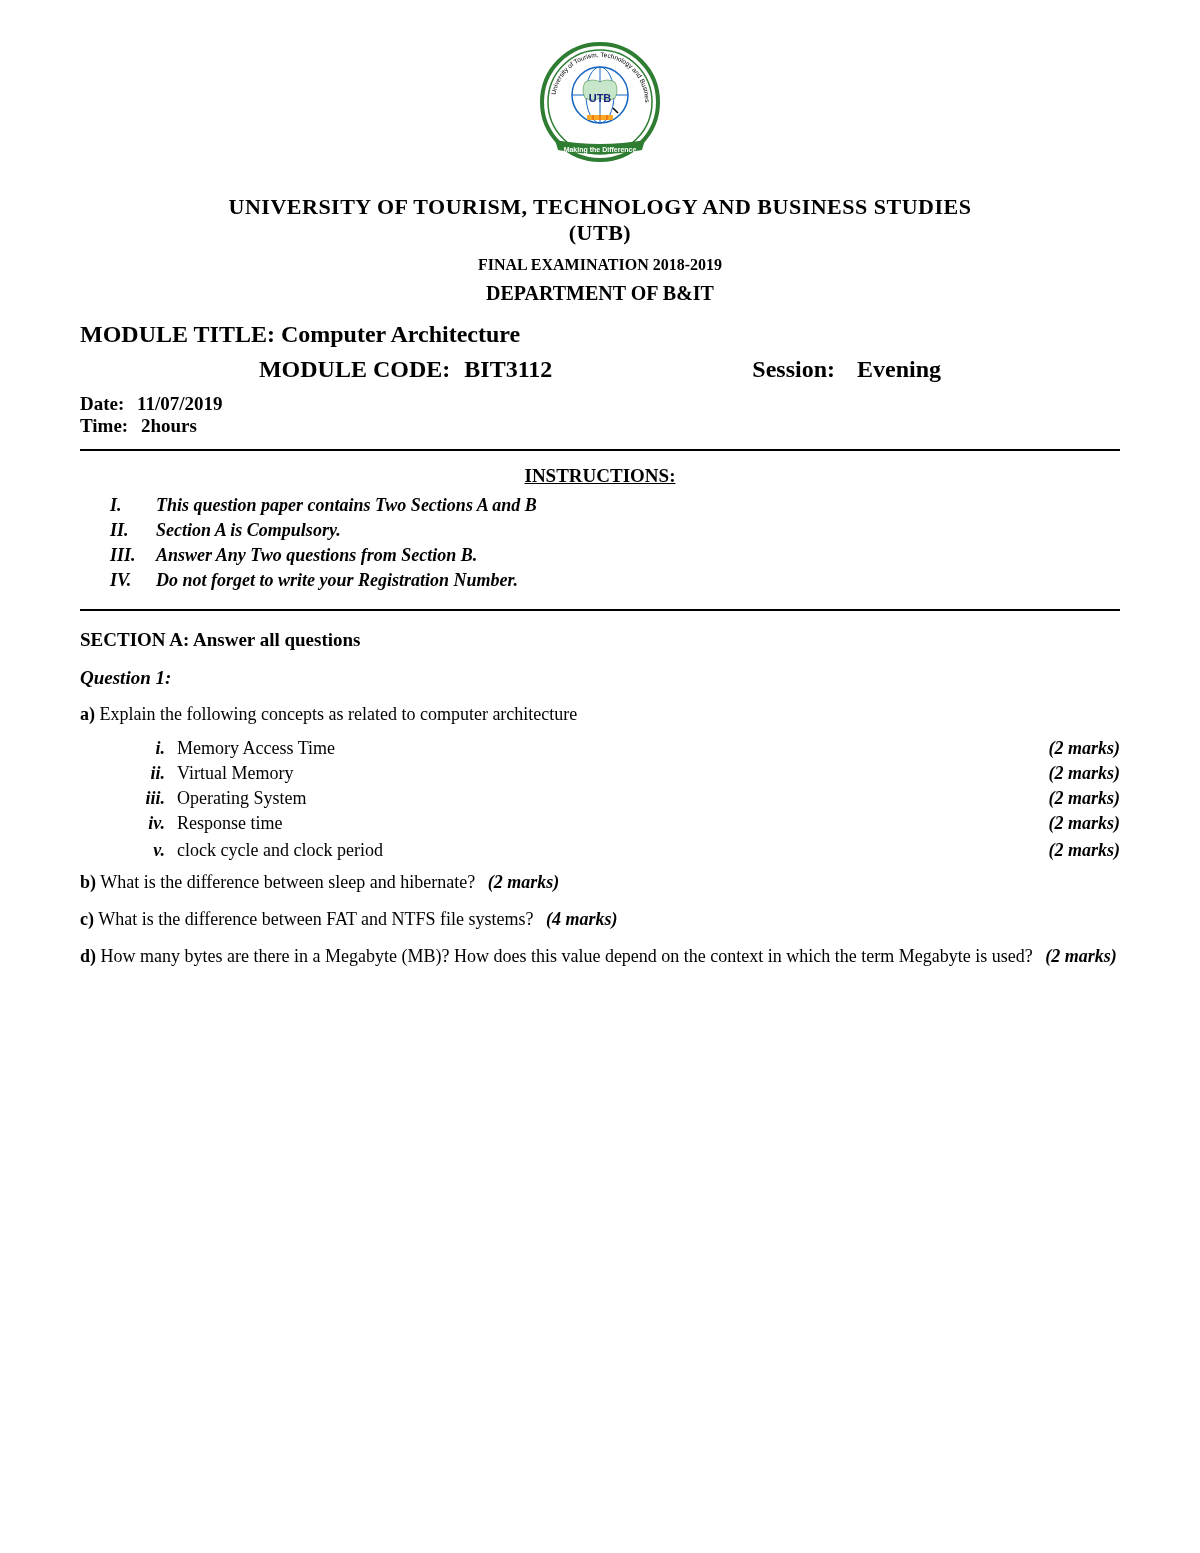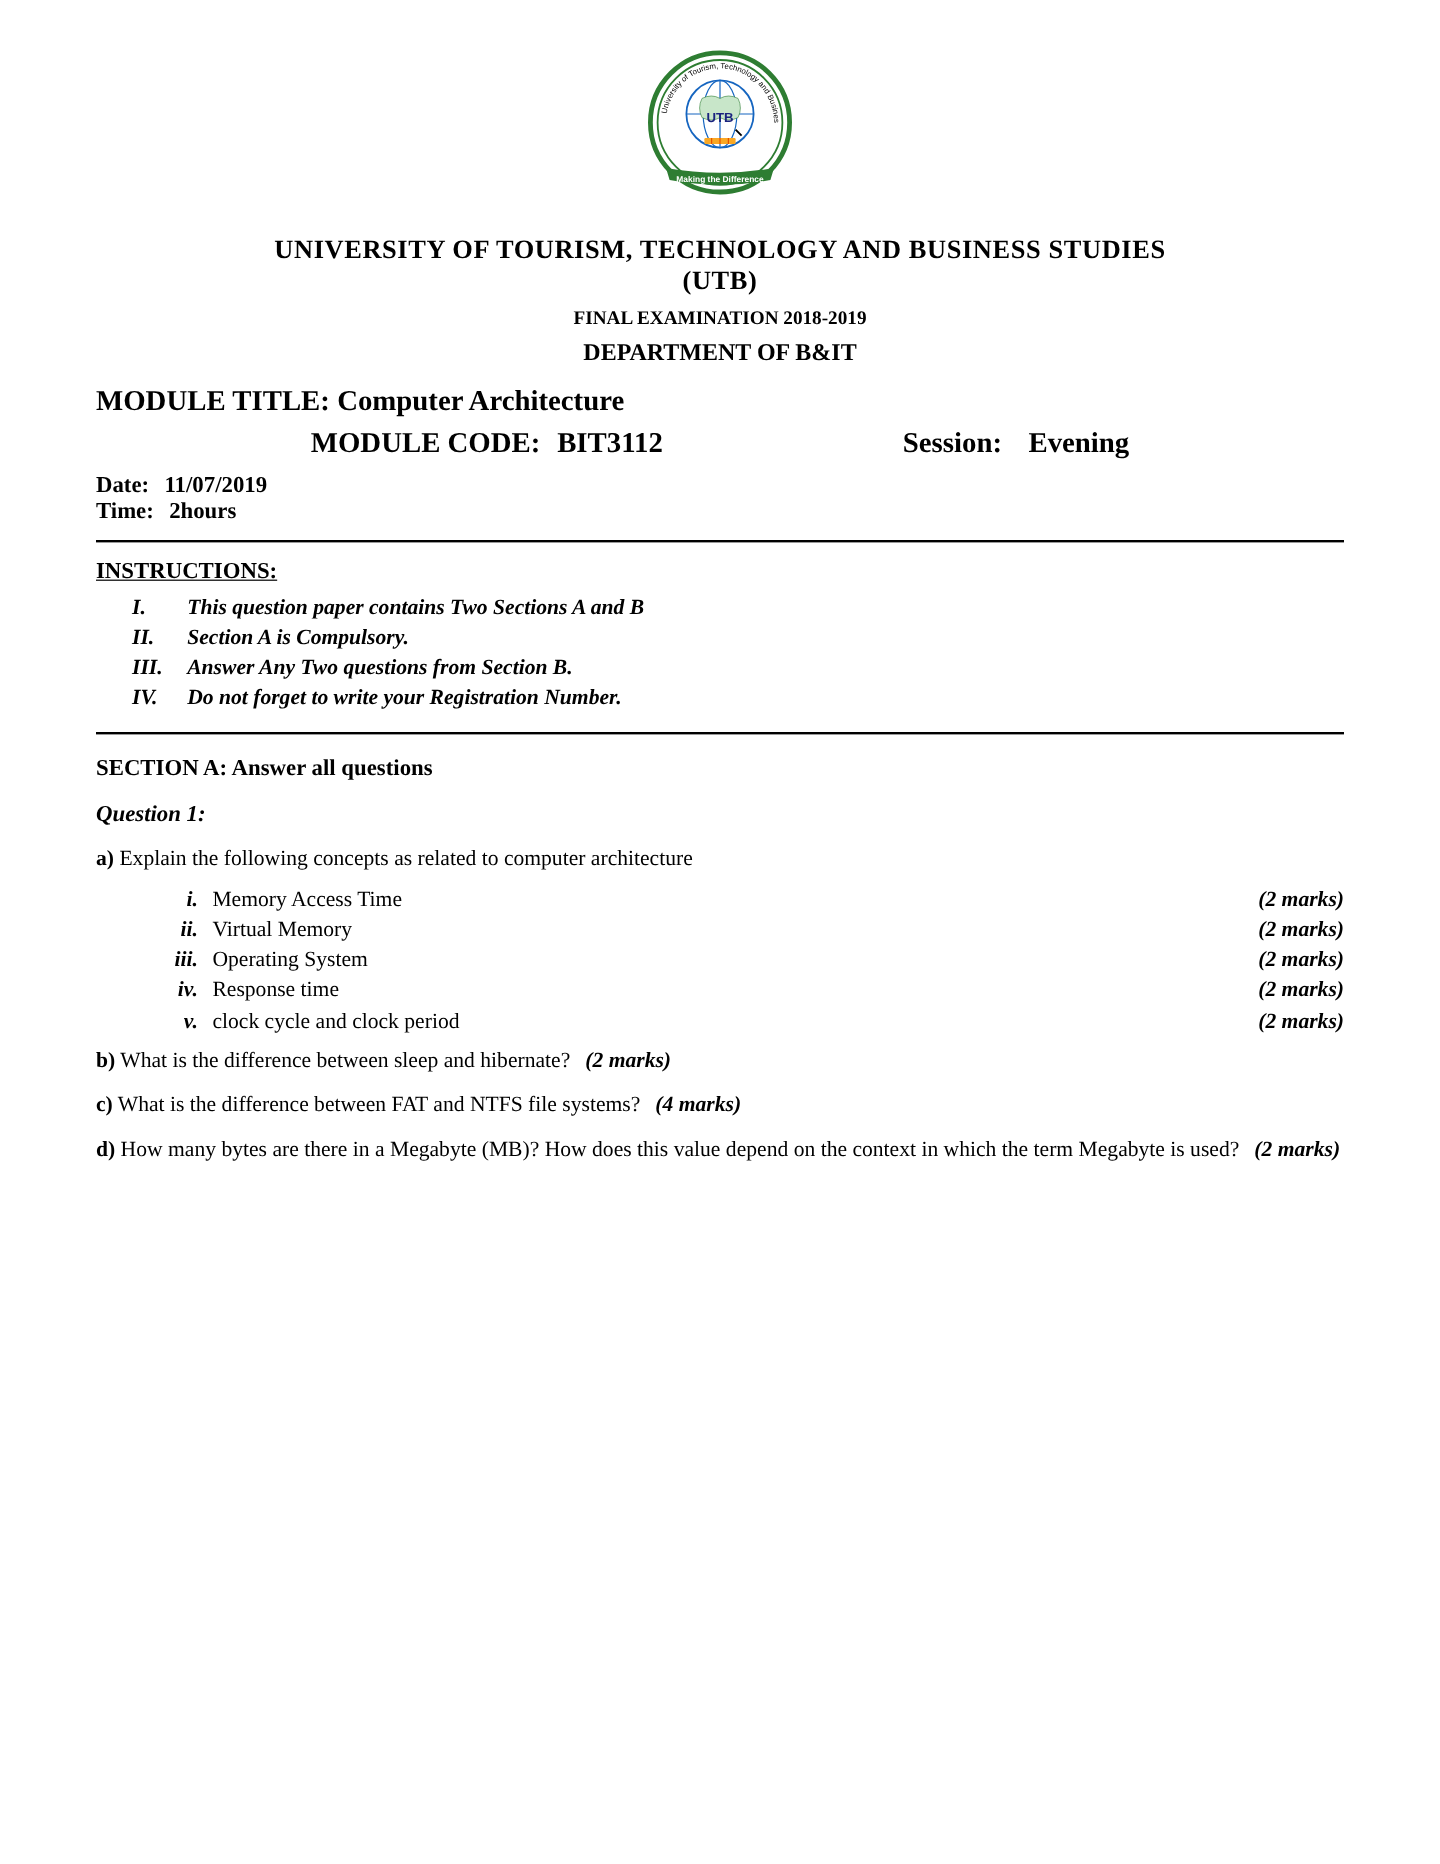--- a/index.html
+++ b/index.html
@@ -80,20 +80,21 @@
 
     .instructions-section {
       margin-top: 14px;
     }
 
     .instructions-title {
       font-size: 19px;
       font-weight: bold;
       text-decoration: underline;
       margin-bottom: 8px;
+      text-align: center;
     }
 
     .instructions-list {
       list-style: none;
       padding-left: 30px;
     }
 
     .instructions-list li {
       font-size: 18px;
       font-style: italic;

